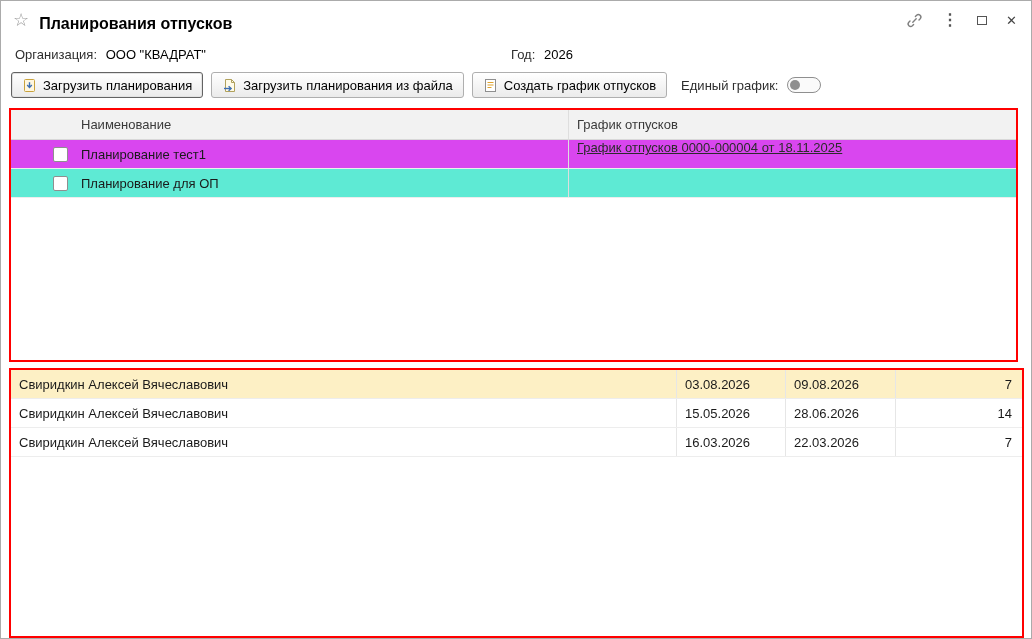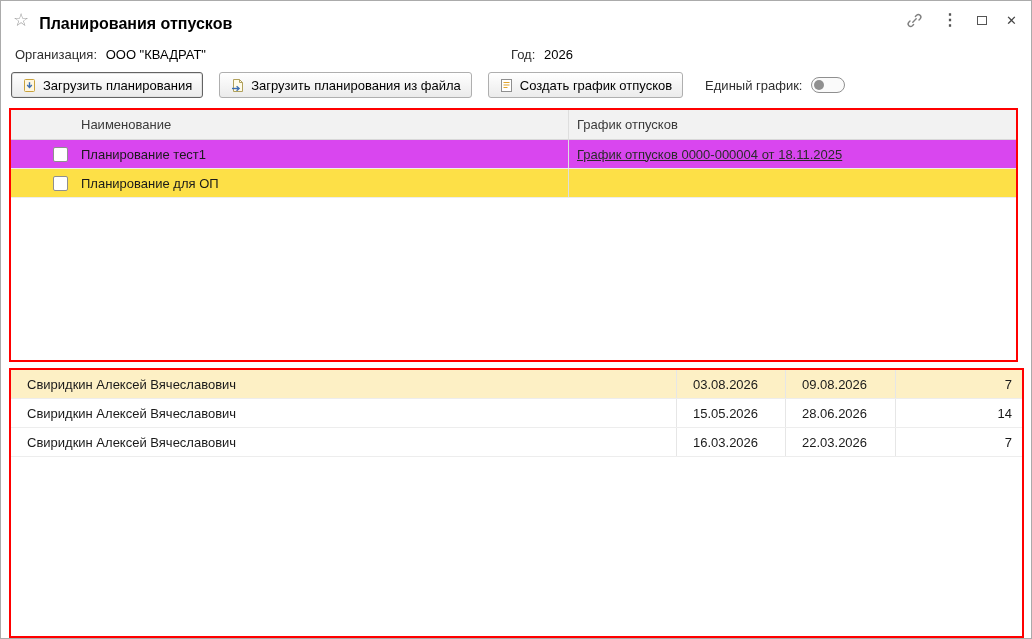--- a/index.html
+++ b/index.html
@@ -37,21 +37,21 @@
   
   .form-header { position: absolute; top: 46px; left: 0; right: 0; height: 18px; }
   .fh-org { position: absolute; left: 14px; top: 0; white-space: nowrap; }
   .fh-year { position: absolute; left: 510px; top: 0; white-space: nowrap; }
   .fh-lbl { color: #2e2e2e; }
   .fh-val { color: #000; margin-left: 5px; cursor: pointer; }
 
   
   .toolbar {
     position: absolute; top: 70px; left: 10px; right: 10px; height: 28px;
-    display: flex; align-items: center; gap: 16px;
+    display: flex; align-items: center; gap: 8px;
   }
   .btn {
     display: inline-flex; align-items: center; gap: 6px;
     height: 26px; padding: 0 10px;
     background: linear-gradient(#ffffff, #ebebeb);
     border: 1px solid #afafaf; border-radius: 3px;
     font: inherit; font-size: 13px; color: #000;
     cursor: pointer; white-space: nowrap;
   }
   .btn.default { border: 1px solid #636363; box-shadow: inset 0 0 0 1px #e2e2e2; }
@@ -70,43 +70,43 @@
 
   
   .upper-box {
     position: absolute; top: 107px; left: 8px;
     width: 1009px; height: 254px;
     border: 2px solid #ff0000; background: #fff; overflow: hidden;
   }
   .u-grid { display: grid; grid-template-columns: 30px 493px 1fr; align-items: stretch; padding-left: 34px; }
   .u-head { height: 30px; background: #f2f2f2; border-bottom: 1px solid #d8d8d8; color: #3a3a3a; }
   .u-head .hc { display: flex; align-items: center; }
-  .u-row { height: 29px; border-bottom: 1px solid #ededed; background: #fde047; cursor: pointer; }
+  .u-row { height: 29px; border-bottom: 1px solid #ededed; background: #5eead4; cursor: pointer; }
   .u-row.selected { background: #d946ef; }
   .cb-cell { display: flex; align-items: center; justify-content: center; }
   .checkbox {
     width: 15px; height: 15px; border: 1px solid #8f8f8f;
     border-radius: 2px; background: #fff; display: inline-block; cursor: pointer;
   }
   .name-col { padding-left: 6px; display: flex; align-items: center; }
-  .link-col { border-left: 1px solid #dedede; padding-left: 8px; display: flex; align-items: center; }
+  .link-col { border-left: 1px solid #dedede; padding-left: 8px; display: flex; align-items: flex-start; }
   .doclink { color: #2b2b2b; text-decoration: underline; cursor: pointer; white-space: nowrap; }
 
   
   .lower-box {
     position: absolute; top: 367px; left: 8px;
     width: 1015px; height: 270px;
     border: 2px solid #ff0000; background: #fff; overflow: hidden;
   }
   .l-grid { display: grid; grid-template-columns: 1fr 109px 110px 127px; align-items: stretch; }
   .l-head { height: 31px; background: #f2f2f2; border-bottom: 1px solid #d8d8d8; color: #3a3a3a; }
   .l-head .hc { display: flex; align-items: center; padding-left: 8px; }
   .l-row { height: 29px; border-bottom: 1px solid #ededed; background: #fff; cursor: pointer; }
   .l-row.selected { background: #fdf0c5; }
-  .l-cell { display: flex; align-items: center; padding-left: 16px; }
+  .l-cell { display: flex; align-items: center; padding-left: 8px; }
   .vline { border-left: 1px solid #e6e6e6; }
   .l-head .vline { border-left: 1px solid #d9d9d9; }
   .days-cell { justify-content: flex-end; padding-right: 10px; padding-left: 0; }
 </style>
 </head>
 <body>
 
 <div class="window">
 
   <div class="titlebar">

